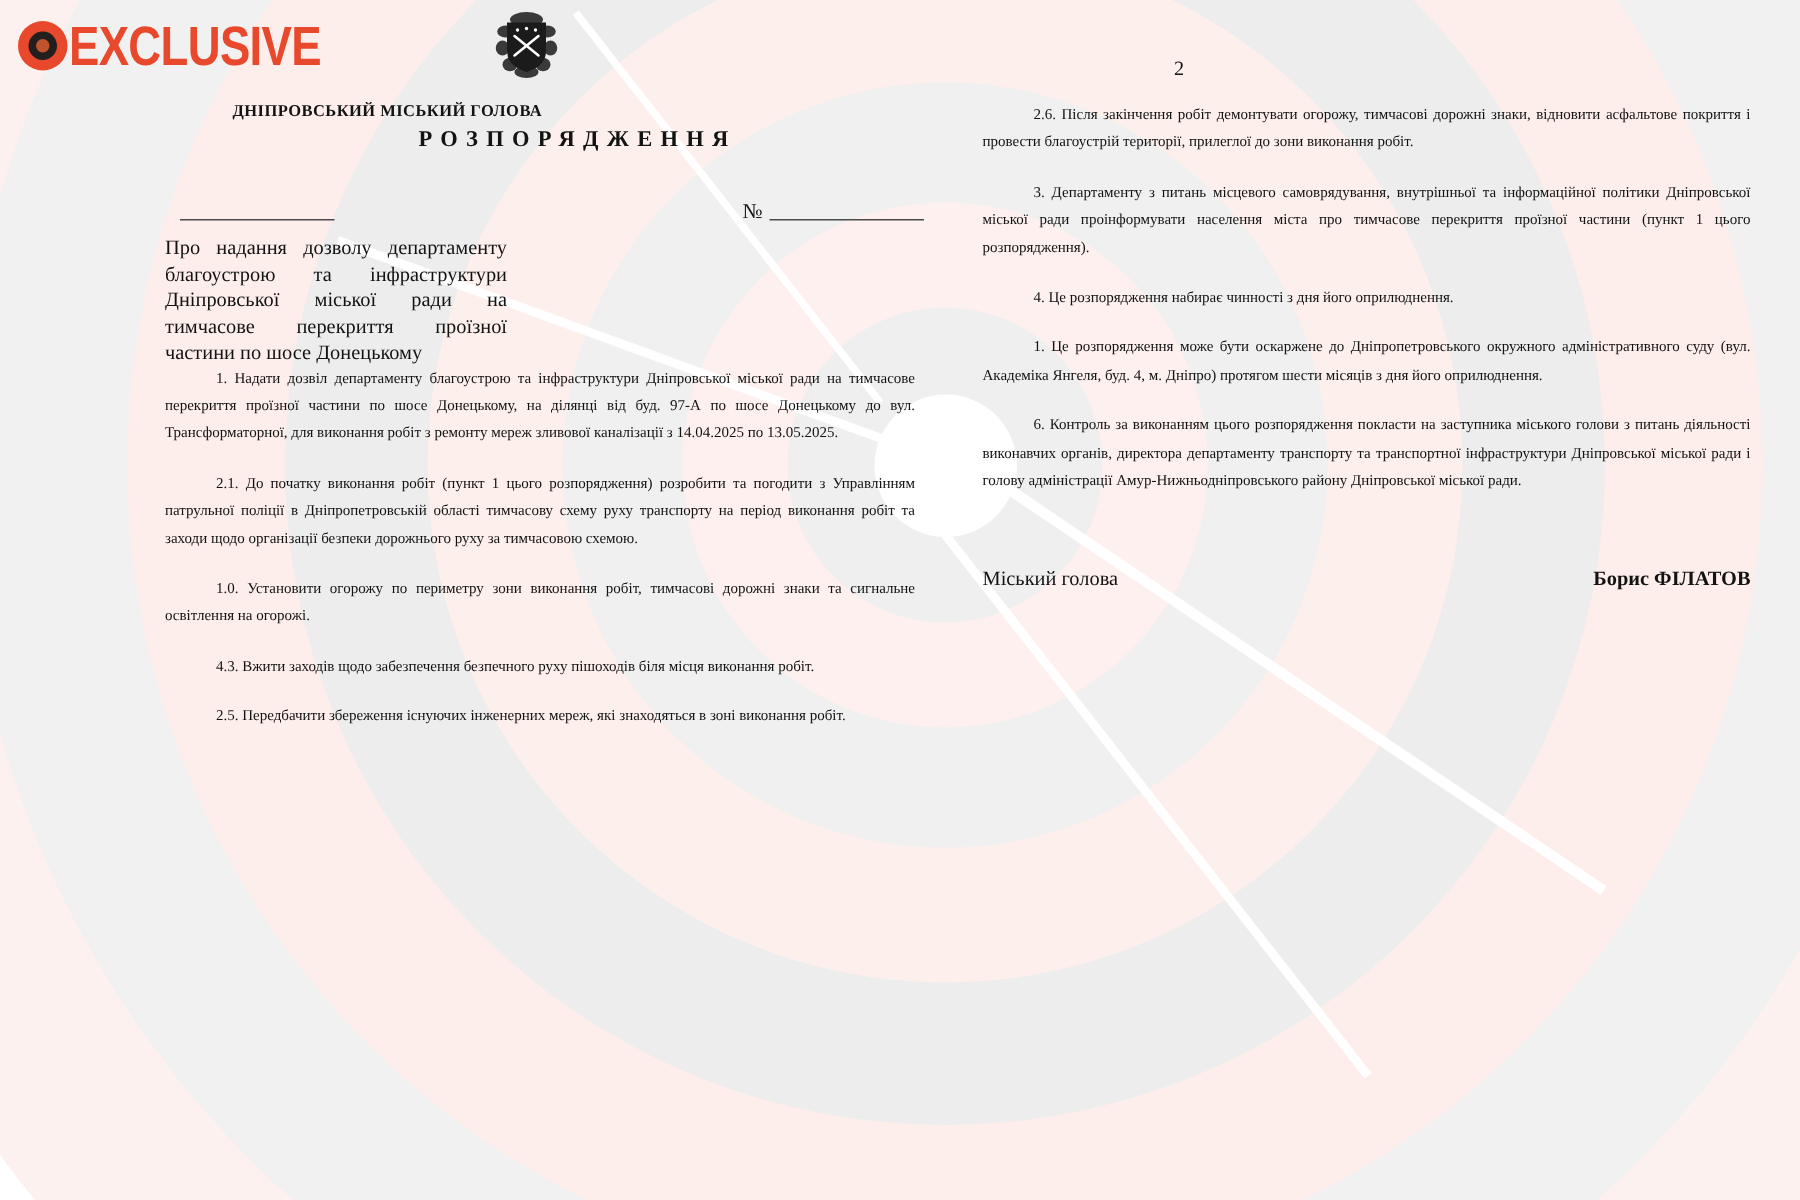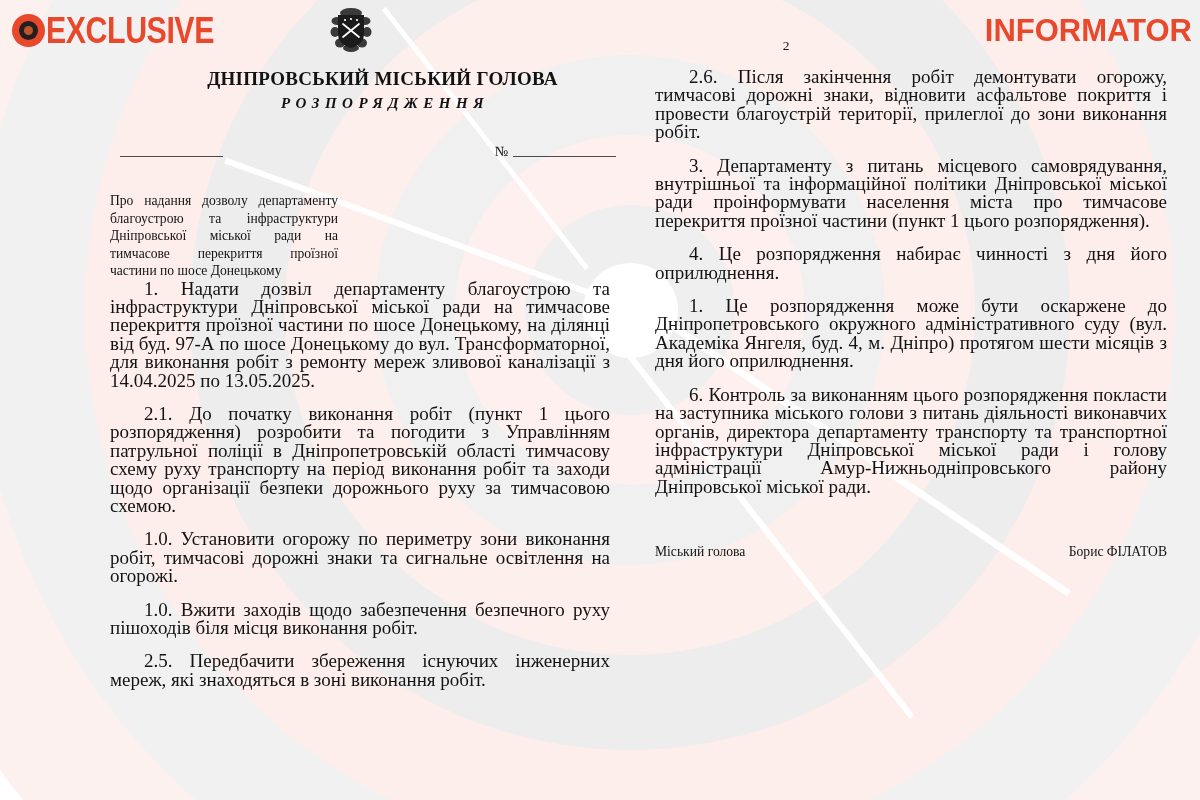--- a/index.html
+++ b/index.html
@@ -118,33 +118,31 @@
     left: 110px; top: 58px;
     width: 500px;
   }
   .col-right {
     position: absolute;
     left: 655px; top: 38px;
     width: 512px;
   }
 
   .doc-title {
-    text-align: center;
-    font-size: 19px;
+    font-size: 11px;
     font-weight: bold;
     letter-spacing: 0.3px;
     margin: 10px 0 0 45px;
   }
   .doc-subtitle {
     text-align: center;
     font-size: 15px;
     font-weight: bold;
     letter-spacing: 5.5px;
     margin: 5px 0 0 50px;
-    font-style: italic;
   }
 
   .blank-row {
     position: relative;
     height: 26px;
     margin-top: 28px;
   }
   .blank-line {
     position: absolute;
     height: 1px;
@@ -153,31 +151,30 @@
   }
   .bl-date { left: 10px;  width: 103px; }
   .bl-num  { left: 403px; width: 103px; }
   .num-sign {
     position: absolute;
     left: 385px; top: 4px;
     font-size: 14px;
   }
 
   .subject {
-    margin-top: 26px;
     width: 228px;
     font-size: 13.6px;
     line-height: 17.5px;
     text-align: justify;
     hyphens: manual;
   }
 
   p.para {
     margin: 0 0 15px 0;
-    font-size: 19px;
+    font-size: 10px;
     line-height: 18.4px;
     text-align: justify;
     text-indent: 34px;
     hyphens: manual;
   }
   p.para.first { margin-top: 40px; }
 
   .page-number {
     text-align: center;
     font-size: 13.5px;
@@ -185,21 +182,21 @@
     padding-right: 250px;
   }
 
   .sign-row {
     display: flex;
     justify-content: space-between;
     align-items: flex-start;
     margin-top: 48px;
     font-size: 13.6px;
   }
-  .sign-name { font-weight: normal; }
+  .sign-name { font-weight: bold; }
 </style>
 </head>
 <body>
 
 <div class="page">
 
   <div class="wm-layer">
     <div class="wm-ring r1"></div>
     <div class="wm-ring r2"></div>
     <div class="wm-ring r3"></div>
@@ -217,23 +214,20 @@
 
   <div class="brand-left">
     <span class="eye-icon">
       <span class="pupil-outer">
           <span class="pupil-inner"></span>
         </span>
     </span>
     <span class="brand-word">EXCLUSIVE</span>
   </div>
 
-  <div class="brand-right">
-    <span class="brand-word">INFORMATOR</span>
-  </div>
 
   <div class="coat-of-arms">
     <svg viewBox="0 0 42 46" width="42" height="46" xmlns="http://www.w3.org/2000/svg">
       <g fill="#3a3a3a">
         <ellipse cx="21" cy="7" rx="11" ry="5"></ellipse>
         <ellipse cx="7" cy="15" rx="5.5" ry="4"></ellipse>
         <ellipse cx="35" cy="15" rx="5.5" ry="4"></ellipse>
         <ellipse cx="5" cy="26" rx="4.5" ry="5"></ellipse>
         <ellipse cx="37" cy="26" rx="4.5" ry="5"></ellipse>
         <ellipse cx="10" cy="37" rx="5" ry="4.5"></ellipse>
@@ -264,21 +258,21 @@
         <span class="blank-line bl-date"></span>
         <span class="num-sign">№</span>
         <span class="blank-line bl-num"></span>
       </div>
 
       <div class="subject">Про надання дозволу департаменту благоустрою та інфраструктури Дніпровської міської ради на тимчасове перекриття проїзної частини по шосе Донецькому</div>
 
       <p class="para">1. Надати дозвіл департаменту благоустрою та інфраструктури Дніпровської міської ради на тимчасове перекриття проїзної частини по шосе Донецькому, на ділянці від буд. 97-А по шосе Донецькому до вул. Трансформаторної, для виконання робіт з ремонту мереж зливової каналізації з 14.04.2025 по 13.05.2025.</p>
       <p class="para">2.1. До початку виконання робіт (пункт 1 цього розпорядження) розробити та погодити з Управлінням патрульної поліції в Дніпропетровській області тимчасову схему руху транспорту на період виконання робіт та заходи щодо організації безпеки дорожнього руху за тимчасовою схемою.</p>
       <p class="para">1.0. Установити огорожу по периметру зони виконання робіт, тимчасові дорожні знаки та сигнальне освітлення на огорожі.</p>
-      <p class="para">1.0. Вжити заходів щодо забезпечення безпечного руху пішоходів біля місця виконання робіт.</p>
+      <p class="para">4.3. Вжити заходів щодо забезпечення безпечного руху пішоходів біля місця виконання робіт.</p>
       <p class="para">2.5. Передбачити збереження існуючих інженерних мереж, які знаходяться в зоні виконання робіт.</p>
     </div>
 
     <div class="col-right">
       <div class="page-number">2</div>
 
       <p class="para">2.6. Після закінчення робіт демонтувати огорожу, тимчасові дорожні знаки, відновити асфальтове покриття і провести благоустрій території, прилеглої до зони виконання робіт.</p>
       <p class="para">3. Департаменту з питань місцевого самоврядування, внутрішньої та інформаційної політики Дніпровської міської ради проінформувати населення міста про тимчасове перекриття проїзної частини (пункт 1 цього розпорядження).</p>
       <p class="para">4. Це розпорядження набирає чинності з дня його оприлюднення.</p>
       <p class="para">1. Це розпорядження може бути оскаржене до Дніпропетровського окружного адміністративного суду (вул. Академіка Янгеля, буд. 4, м. Дніпро) протягом шести місяців з дня його оприлюднення.</p>

